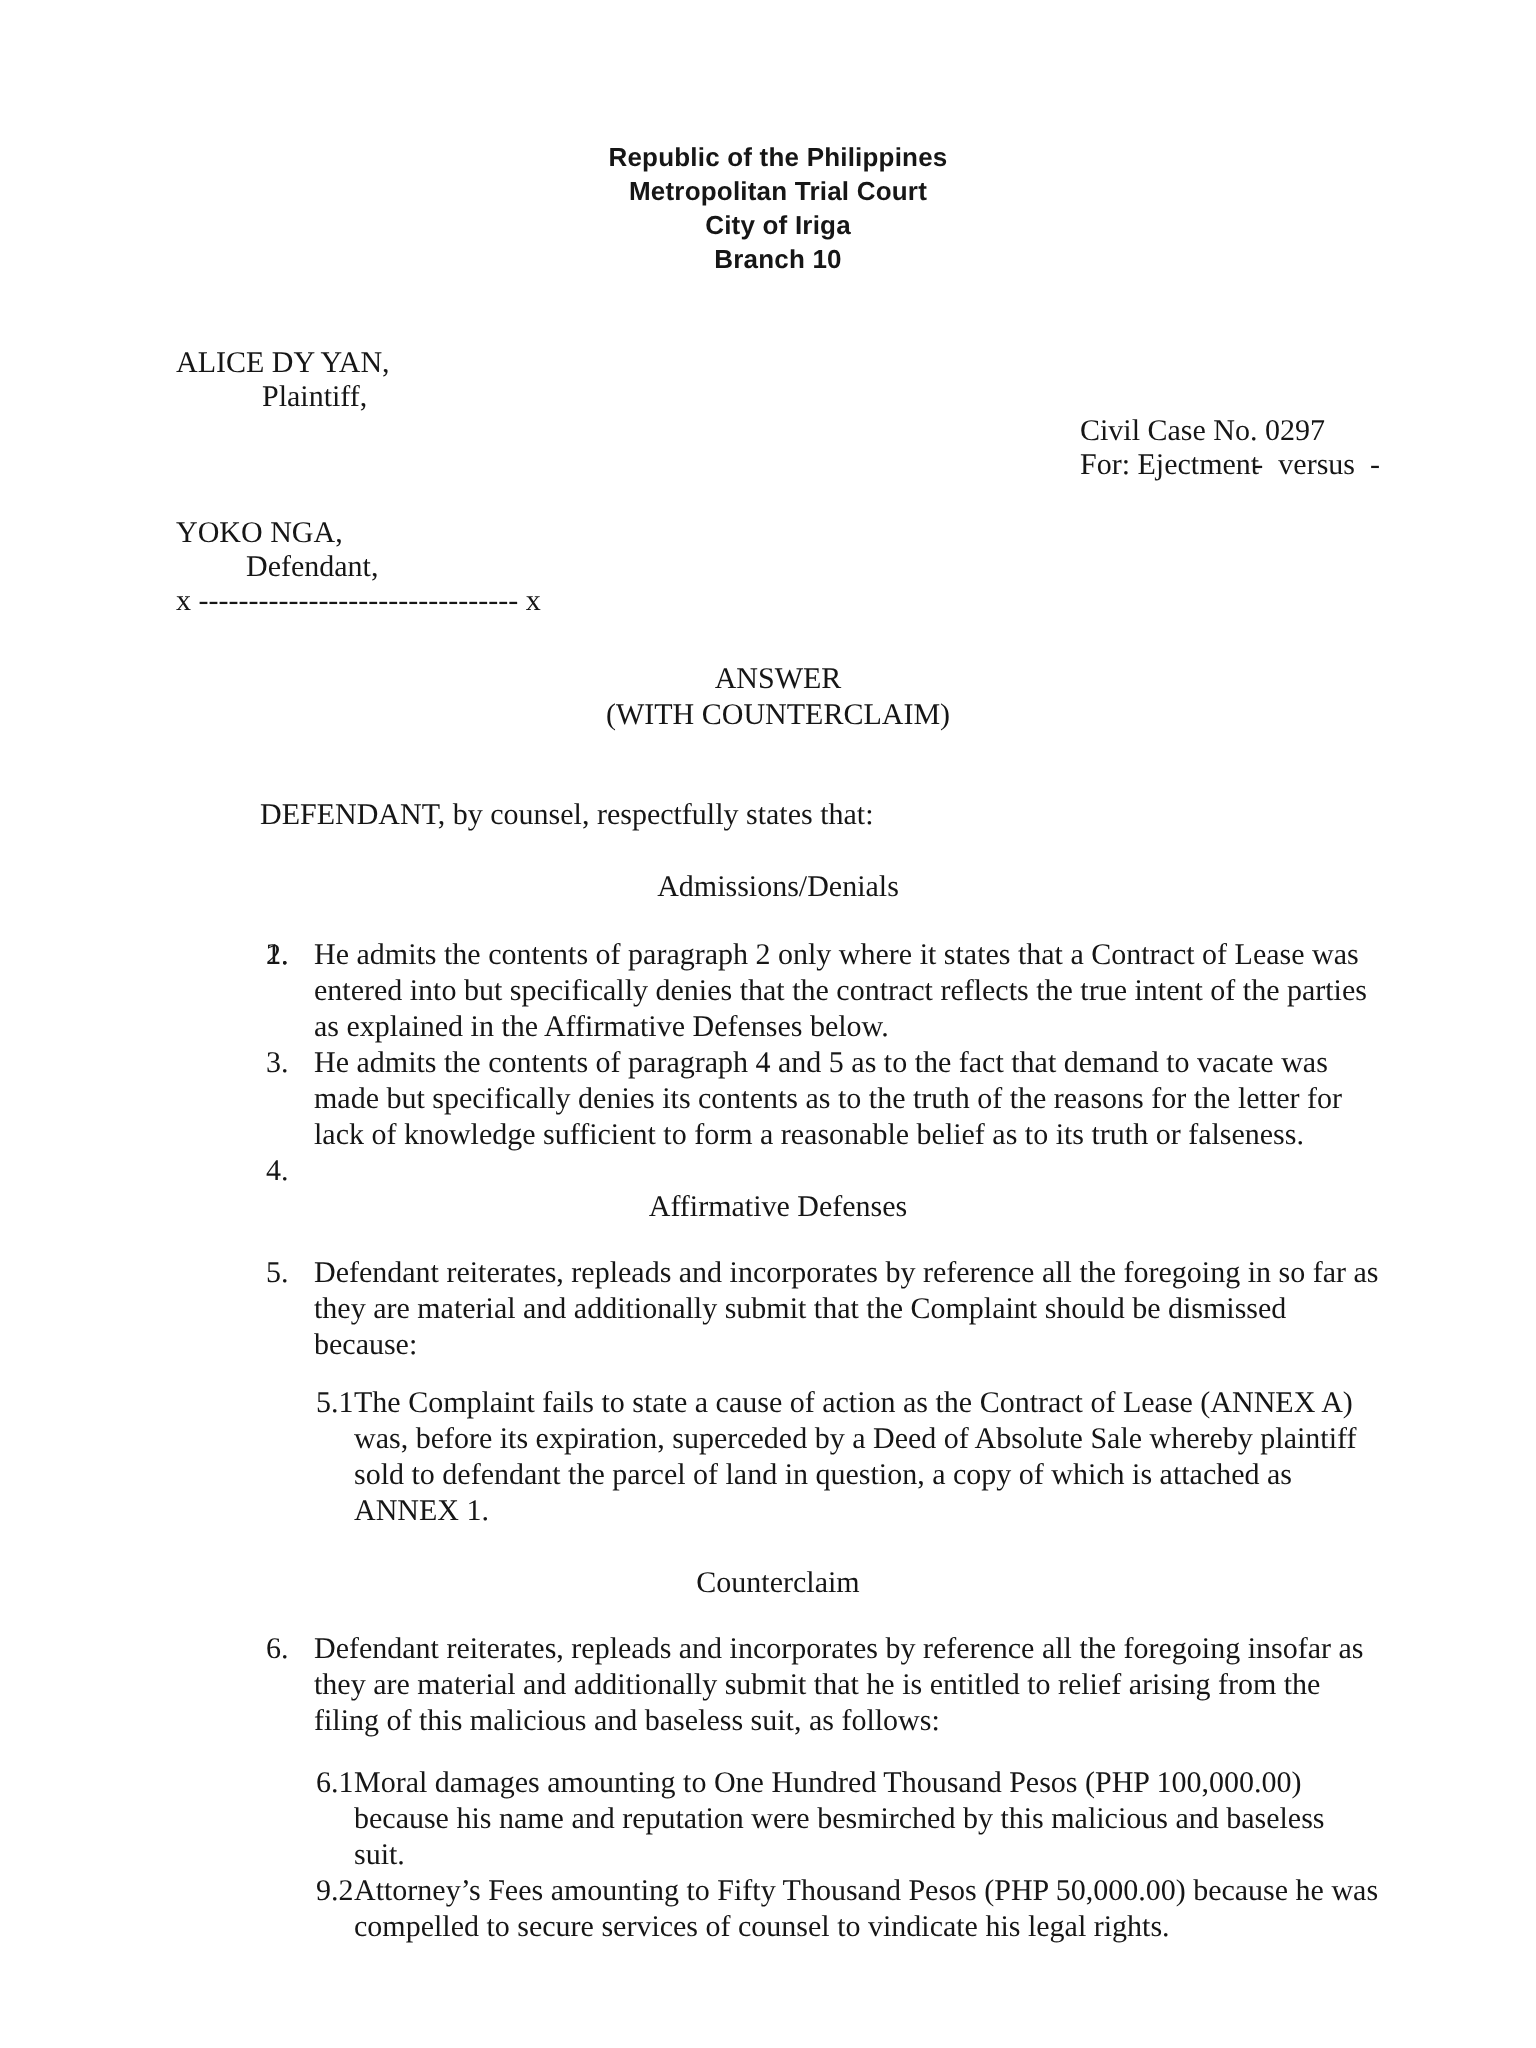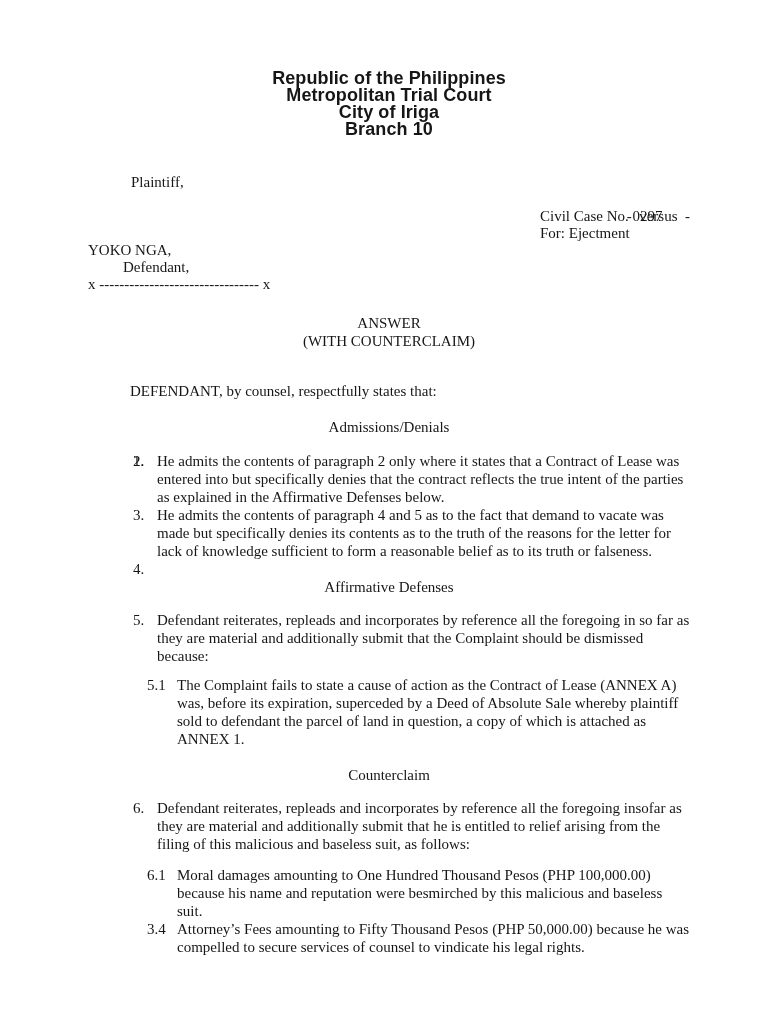--- a/index.html
+++ b/index.html
@@ -18,21 +18,21 @@
     font-family: "Liberation Serif", "DejaVu Serif", serif;
     font-size: 15px;
     line-height: 18px;
     overflow: hidden;
   }
   
   .court-header {
     text-align: center;
     font-family: "Liberation Sans", "DejaVu Sans", sans-serif;
     font-weight: 700;
-    font-size: 18px;
+    font-size: 13px;
     line-height: 17px;
     margin: 0 0 36px 0;
     letter-spacing: 0.1px;
   }
   
   .caption {
     position: relative;
     line-height: 17px;
   }
   .cap-row { white-space: pre; }
@@ -74,39 +74,40 @@
     left: 45px;
     top: 0;
   }
   
   .sli {
     position: relative;
     padding-left: 89px;
   }
   .sli > .num {
     position: absolute;
-    left: 59px;
+    left: 70px;
     top: 0;
   }
   .gap-sub  { margin-top: 11px; }
   .gap-sub2 { margin-top: 13px; }
 </style>
 </head>
 <body>
 
 <div class="page">
 
   <div class="court-header">
     <div>Republic of the Philippines</div>
     <div>Metropolitan Trial Court</div>
     <div>City of Iriga</div>
     <div>Branch 10</div>
   </div>
 
   <div class="caption">
+    <div class="cap-row">ALICE DY YAN,</div>
     <div class="cap-row ind-plaintiff">Plaintiff,</div>
     <div class="cap-gap"></div>
     <div class="cap-row ind-versus">-  versus  -</div>
     <div class="cap-gap"></div>
     <div class="cap-row">YOKO NGA,</div>
     <div class="cap-row ind-defendant">Defendant,</div>
     <div class="cap-row">x -------------------------------- x</div>
     <div class="cap-right">
       <div>Civil Case No. 0297</div>
       <div>For: Ejectment</div>
@@ -152,17 +153,17 @@
 
   <div class="li after-heading-2">
     <span class="num">6.</span>
     <span>Defendant reiterates, repleads and incorporates by reference all the foregoing insofar as they are material and additionally submit that he is entitled to relief arising from the filing of this malicious and baseless suit, as follows:</span>
   </div>
   <div class="sli gap-sub2">
     <span class="num">6.1</span>
     <span>Moral damages amounting to One Hundred Thousand Pesos (PHP 100,000.00) because his name and reputation were besmirched by this malicious and baseless suit.</span>
   </div>
   <div class="sli">
-    <span class="num">3.4</span>
+    <span class="num">9.2</span>
     <span>Attorney’s Fees amounting to Fifty Thousand Pesos (PHP 50,000.00) because he was compelled to secure services of counsel to vindicate his legal rights.</span>
   </div>
 
 </div>
 
 </body></html>

